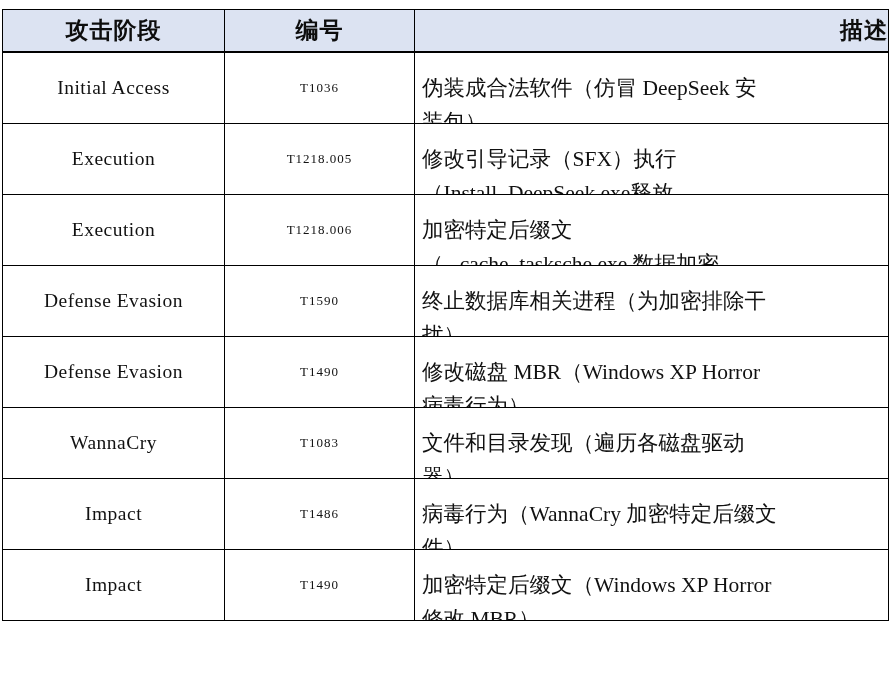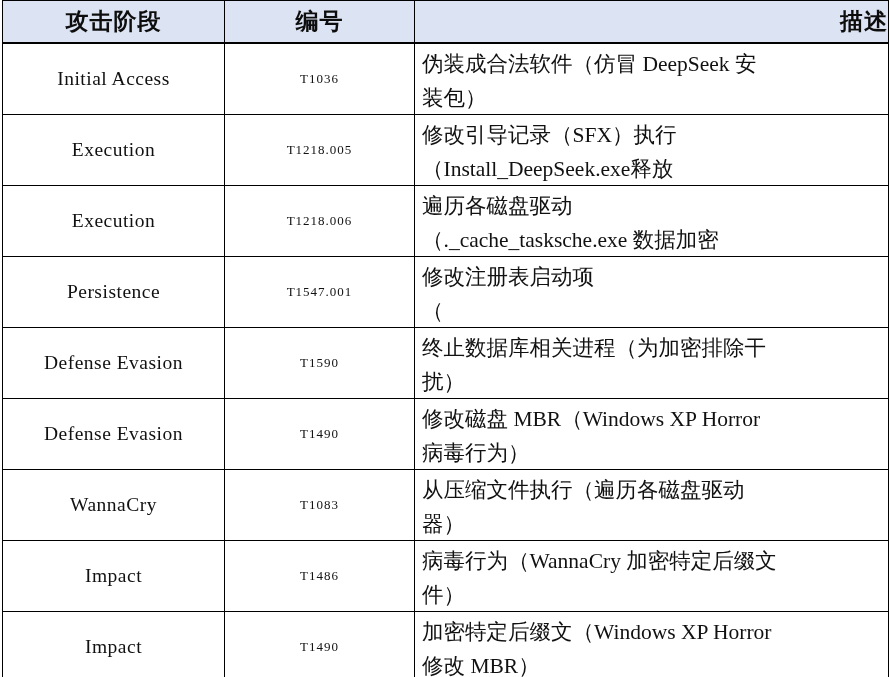--- a/index.html
+++ b/index.html
@@ -2,21 +2,21 @@
 <html><head>
 <meta charset="utf-8">
 <style>
   html,body{margin:0;padding:0;background:#ffffff;}
   body{
     width:890px;height:677px;overflow:hidden;
     font-family:"Liberation Serif", serif;
     -webkit-font-smoothing:antialiased;
   }
   #table-wrap{
-    width:890px;height:622px;position:relative;box-sizing:border-box;
+    width:890px;height:622px;position:relative;box-sizing:border-box;margin-top:9px;
   }
   table.attack-table{
     border-collapse:collapse;
     width:886px;
     margin-left:2px;
     table-layout:fixed;
   }
   table.attack-table col.c1{width:222px;}
   table.attack-table col.c2{width:190px;}
   table.attack-table col.c3{width:474px;}
@@ -58,21 +58,21 @@
   td.tid{font-size:13px;letter-spacing:1px;}
 
   td.desc{
     vertical-align:top;
     position:relative;
   }
   .desc-clip{
     height:70px;
     overflow:hidden;
     padding-left:7px;
-    padding-top:3px;
+    padding-top:18px;
     box-sizing:border-box;
   }
   .desc-line{
     font-family:"Liberation Serif", serif;
     font-size:21.5px;
     line-height:34px;
     white-space:nowrap;
     color:#111111;
   }
 </style>
@@ -115,36 +115,26 @@
             <div class="desc-line">（Install_DeepSeek.exe释放</div>
           </div>
         </td>
       </tr>
 
       <tr>
         <td class="stage">Execution</td>
         <td class="tid">T1218.006</td>
         <td class="desc">
           <div class="desc-clip">
-            <div class="desc-line">遍历各磁盘驱动</div>
+            <div class="desc-line">加密特定后缀文</div>
             <div class="desc-line">（._cache_tasksche.exe 数据加密</div>
           </div>
         </td>
       </tr>
 
-      <tr>
-        <td class="stage">Persistence</td>
-        <td class="tid">T1547.001</td>
-        <td class="desc">
-          <div class="desc-clip">
-            <div class="desc-line">修改注册表启动项</div>
-            <div class="desc-line">（</div>
-          </div>
-        </td>
-      </tr>
 
       <tr>
         <td class="stage">Defense Evasion</td>
         <td class="tid">T1590</td>
         <td class="desc">
           <div class="desc-clip">
             <div class="desc-line">终止数据库相关进程（为加密排除干</div>
             <div class="desc-line">扰）</div>
           </div>
         </td>
@@ -159,21 +149,21 @@
             <div class="desc-line">病毒行为）</div>
           </div>
         </td>
       </tr>
 
       <tr>
         <td class="stage">WannaCry</td>
         <td class="tid">T1083</td>
         <td class="desc">
           <div class="desc-clip">
-            <div class="desc-line">从压缩文件执行（遍历各磁盘驱动</div>
+            <div class="desc-line">文件和目录发现（遍历各磁盘驱动</div>
             <div class="desc-line">器）</div>
           </div>
         </td>
       </tr>
 
       <tr>
         <td class="stage">Impact</td>
         <td class="tid">T1486</td>
         <td class="desc">
           <div class="desc-clip">

